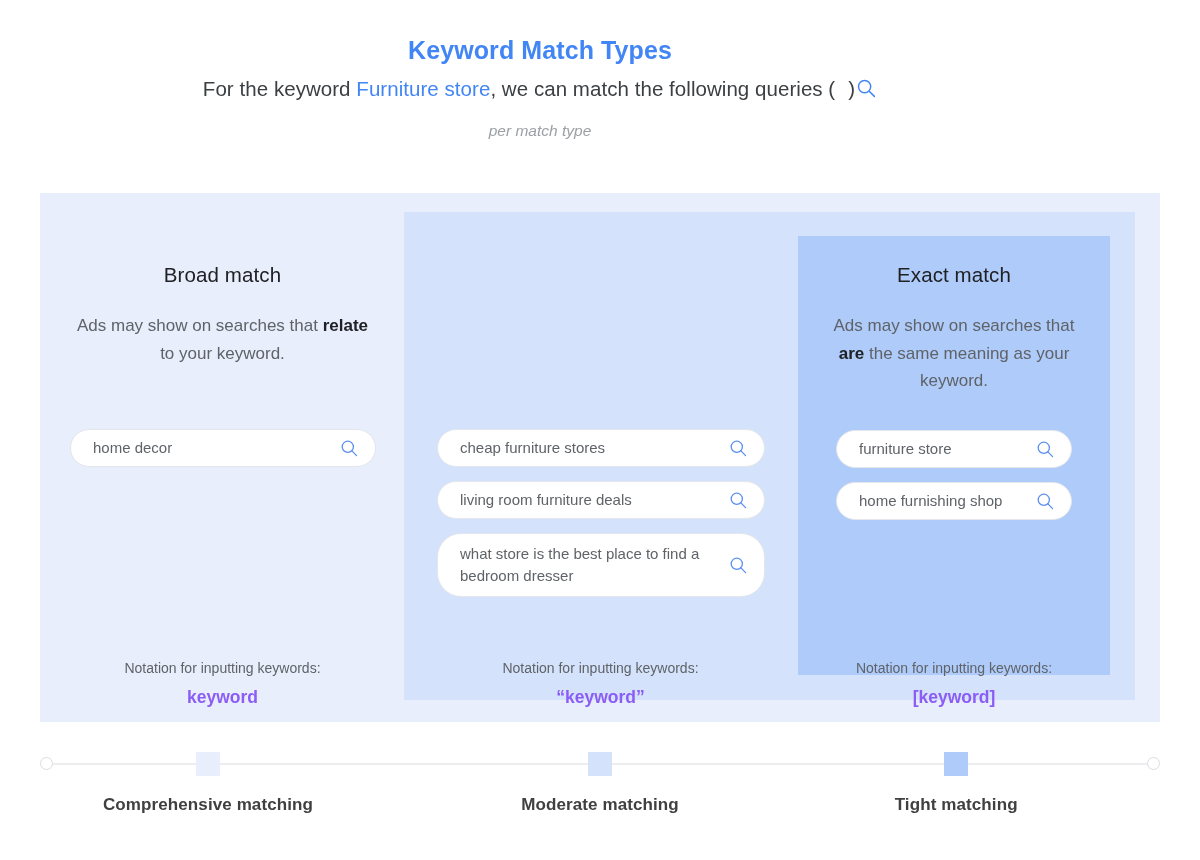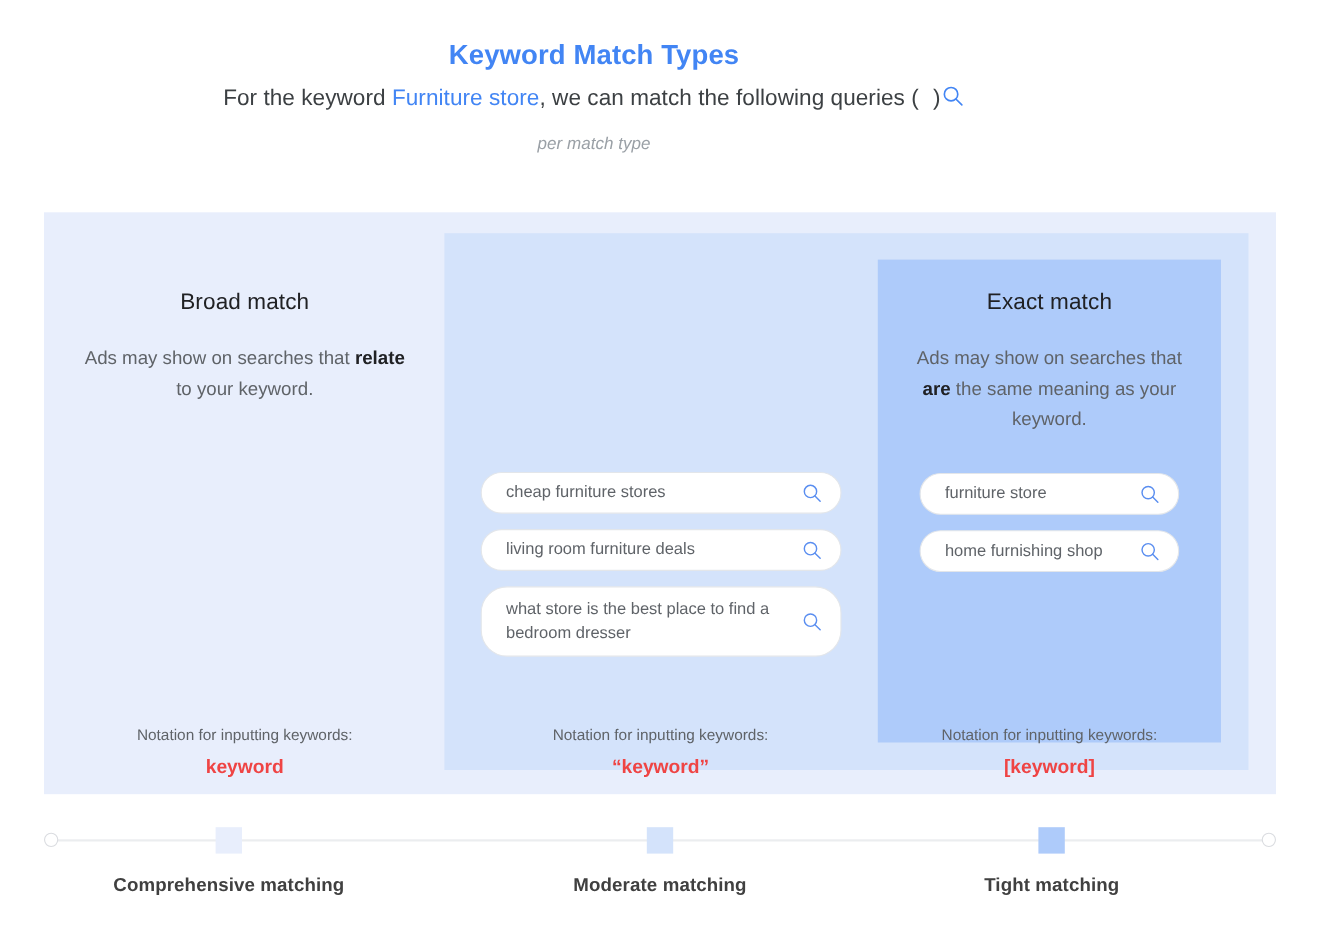--- a/index.html
+++ b/index.html
@@ -183,21 +183,21 @@
     font-size: 14px;
     color: #5f6368;
     line-height: 20px;
     margin-top: 48px;
   }
 
   .note-value {
     margin-top: 8px;
     font-size: 17.5px;
     font-weight: bold;
-    color: #ef4444;
+    color: #8b5cf6;
     line-height: 22px;
   }
 
   
   .scale {
     position: absolute;
     left: 40px;
     top: 752px;
     width: 1120px;
     height: 26px;
@@ -276,20 +276,29 @@
   <div class="panel-exact" style="background: rgb(174, 203, 250);"></div>
 
   <div class="col col-1">
     <div class="col-title">Broad match</div>
     <div class="col-desc">
       <span>Ads may show on searches that </span><b>relate</b><span> to your keyword.</span>
     </div>
   </div>
 
   <div class="pills pills-1">
+    <div class="pill">
+      <span class="pill-text">home decor</span>
+      <span class="mag">
+        <svg class="mag" viewBox="0 0 19 19" aria-hidden="true">
+          <circle cx="7.8" cy="7.8" r="5.6" fill="none" stroke="#5a8ef0" stroke-width="1.3"></circle>
+          <line x1="11.9" y1="11.9" x2="16.6" y2="16.6" stroke="#5a8ef0" stroke-width="1.3" stroke-linecap="round"></line>
+        </svg>
+      </span>
+    </div>
   </div>
 
   <div class="notation note-1">
     <div class="note-label">Notation for inputting keywords:</div>
     <div class="note-value">keyword</div>
   </div>
 
 
   <div class="pills pills-2">
     <div class="pill">

